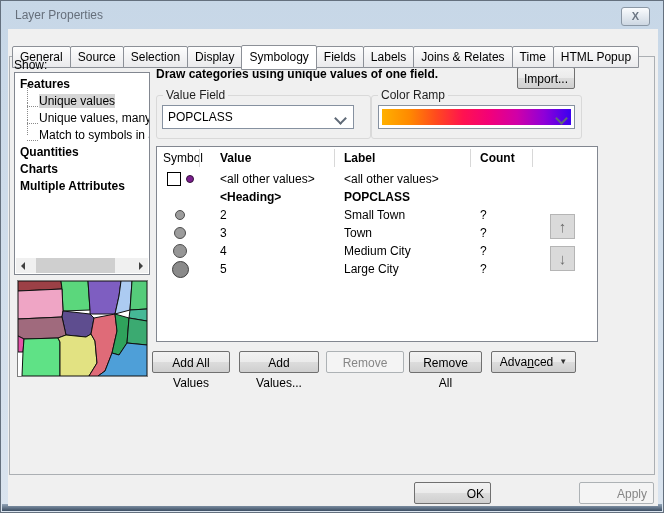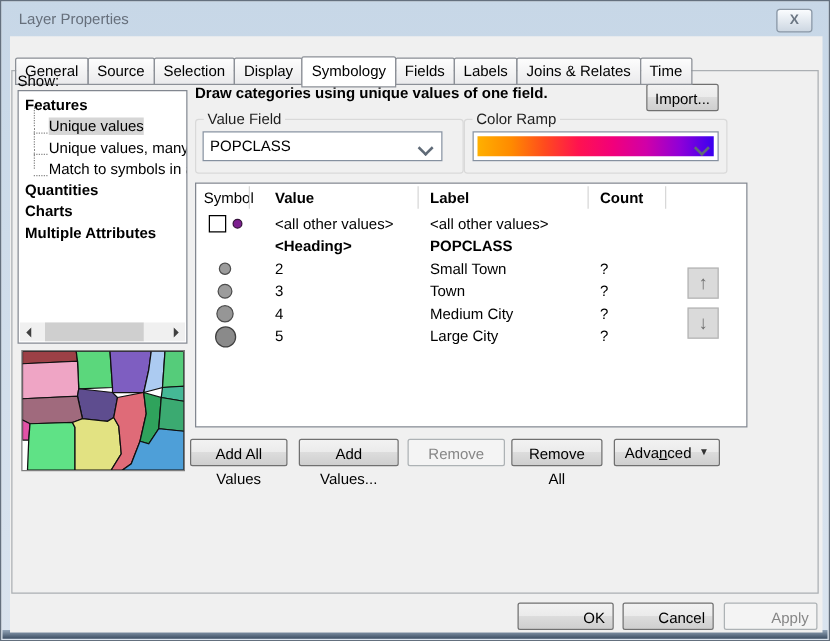--- a/index.html
+++ b/index.html
@@ -117,20 +117,21 @@
     <div class="tab-strip">
         <div class="tab">General</div>
         <div class="tab">Source</div>
         <div class="tab">Selection</div>
         <div class="tab">Display</div>
         <div class="tab active">Symbology</div>
         <div class="tab">Fields</div>
         <div class="tab">Labels</div>
         <div class="tab">Joins &amp; Relates</div>
         <div class="tab">Time</div>
+        <div class="tab">HTML Popup</div>
       </div>
     <div class="tab-page"></div>
 
     <div class="show-label">Show:</div>
 
     <div class="tree">
       <div class="tree-items">
           <div class="tree-item bold"><span class="ti-label">Features</span></div>
           <div class="tree-item child"><span class="conn"></span><span class="ti-label sel">Unique values</span></div>
           <div class="tree-item child"><span class="conn"></span><span class="ti-label">Unique values, many</span></div>
@@ -254,16 +255,15 @@
     <button class="btn action-btn add-all-btn">Add All Values</button>
     <button class="btn action-btn add-btn">Add Values...</button>
     <button class="btn action-btn remove-btn disabled">Remove</button>
     <button class="btn action-btn remove-all-btn">Remove All</button>
     <button class="btn action-btn advanced-btn">
       <span><span>Adva</span><span class="mn">n</span><span>ced</span></span>
       <span class="adv-arrow">▼</span>
     </button>
 
     <button class="btn footer-btn ok-btn">OK</button>
-    <button class="btn footer-btn cancel-btn">Cancel</button>
     <button class="btn footer-btn apply-btn disabled">Apply</button>
   </div>
 </div>
 
 </body></html>

